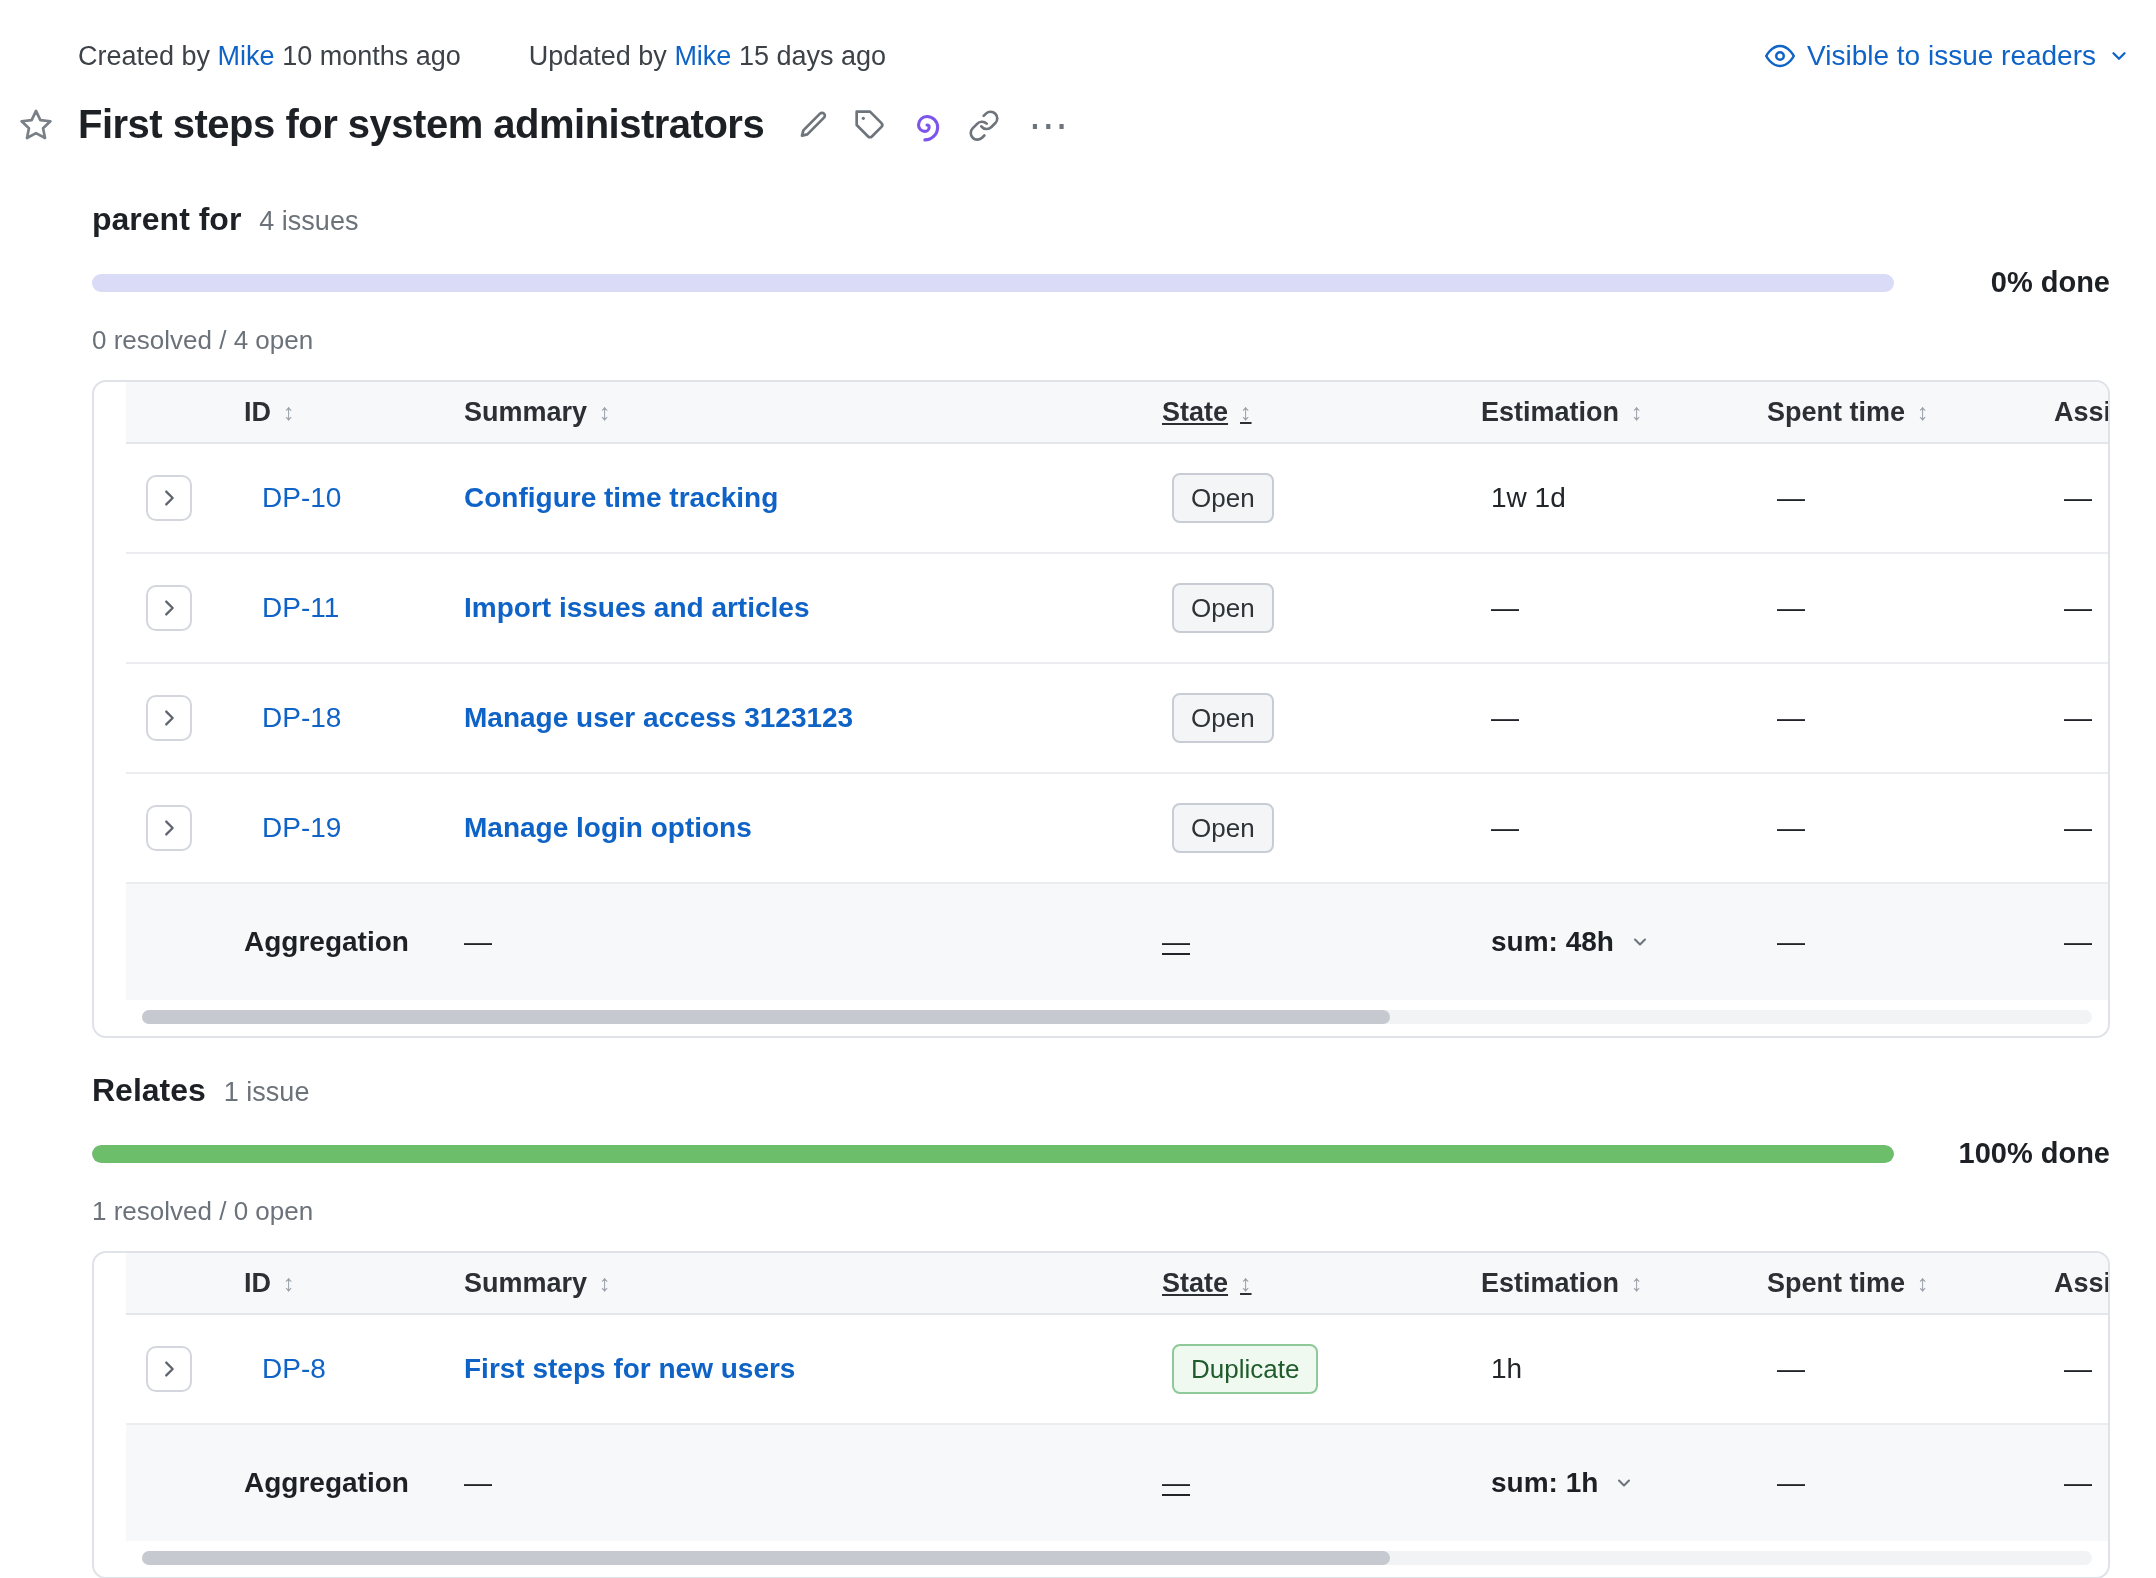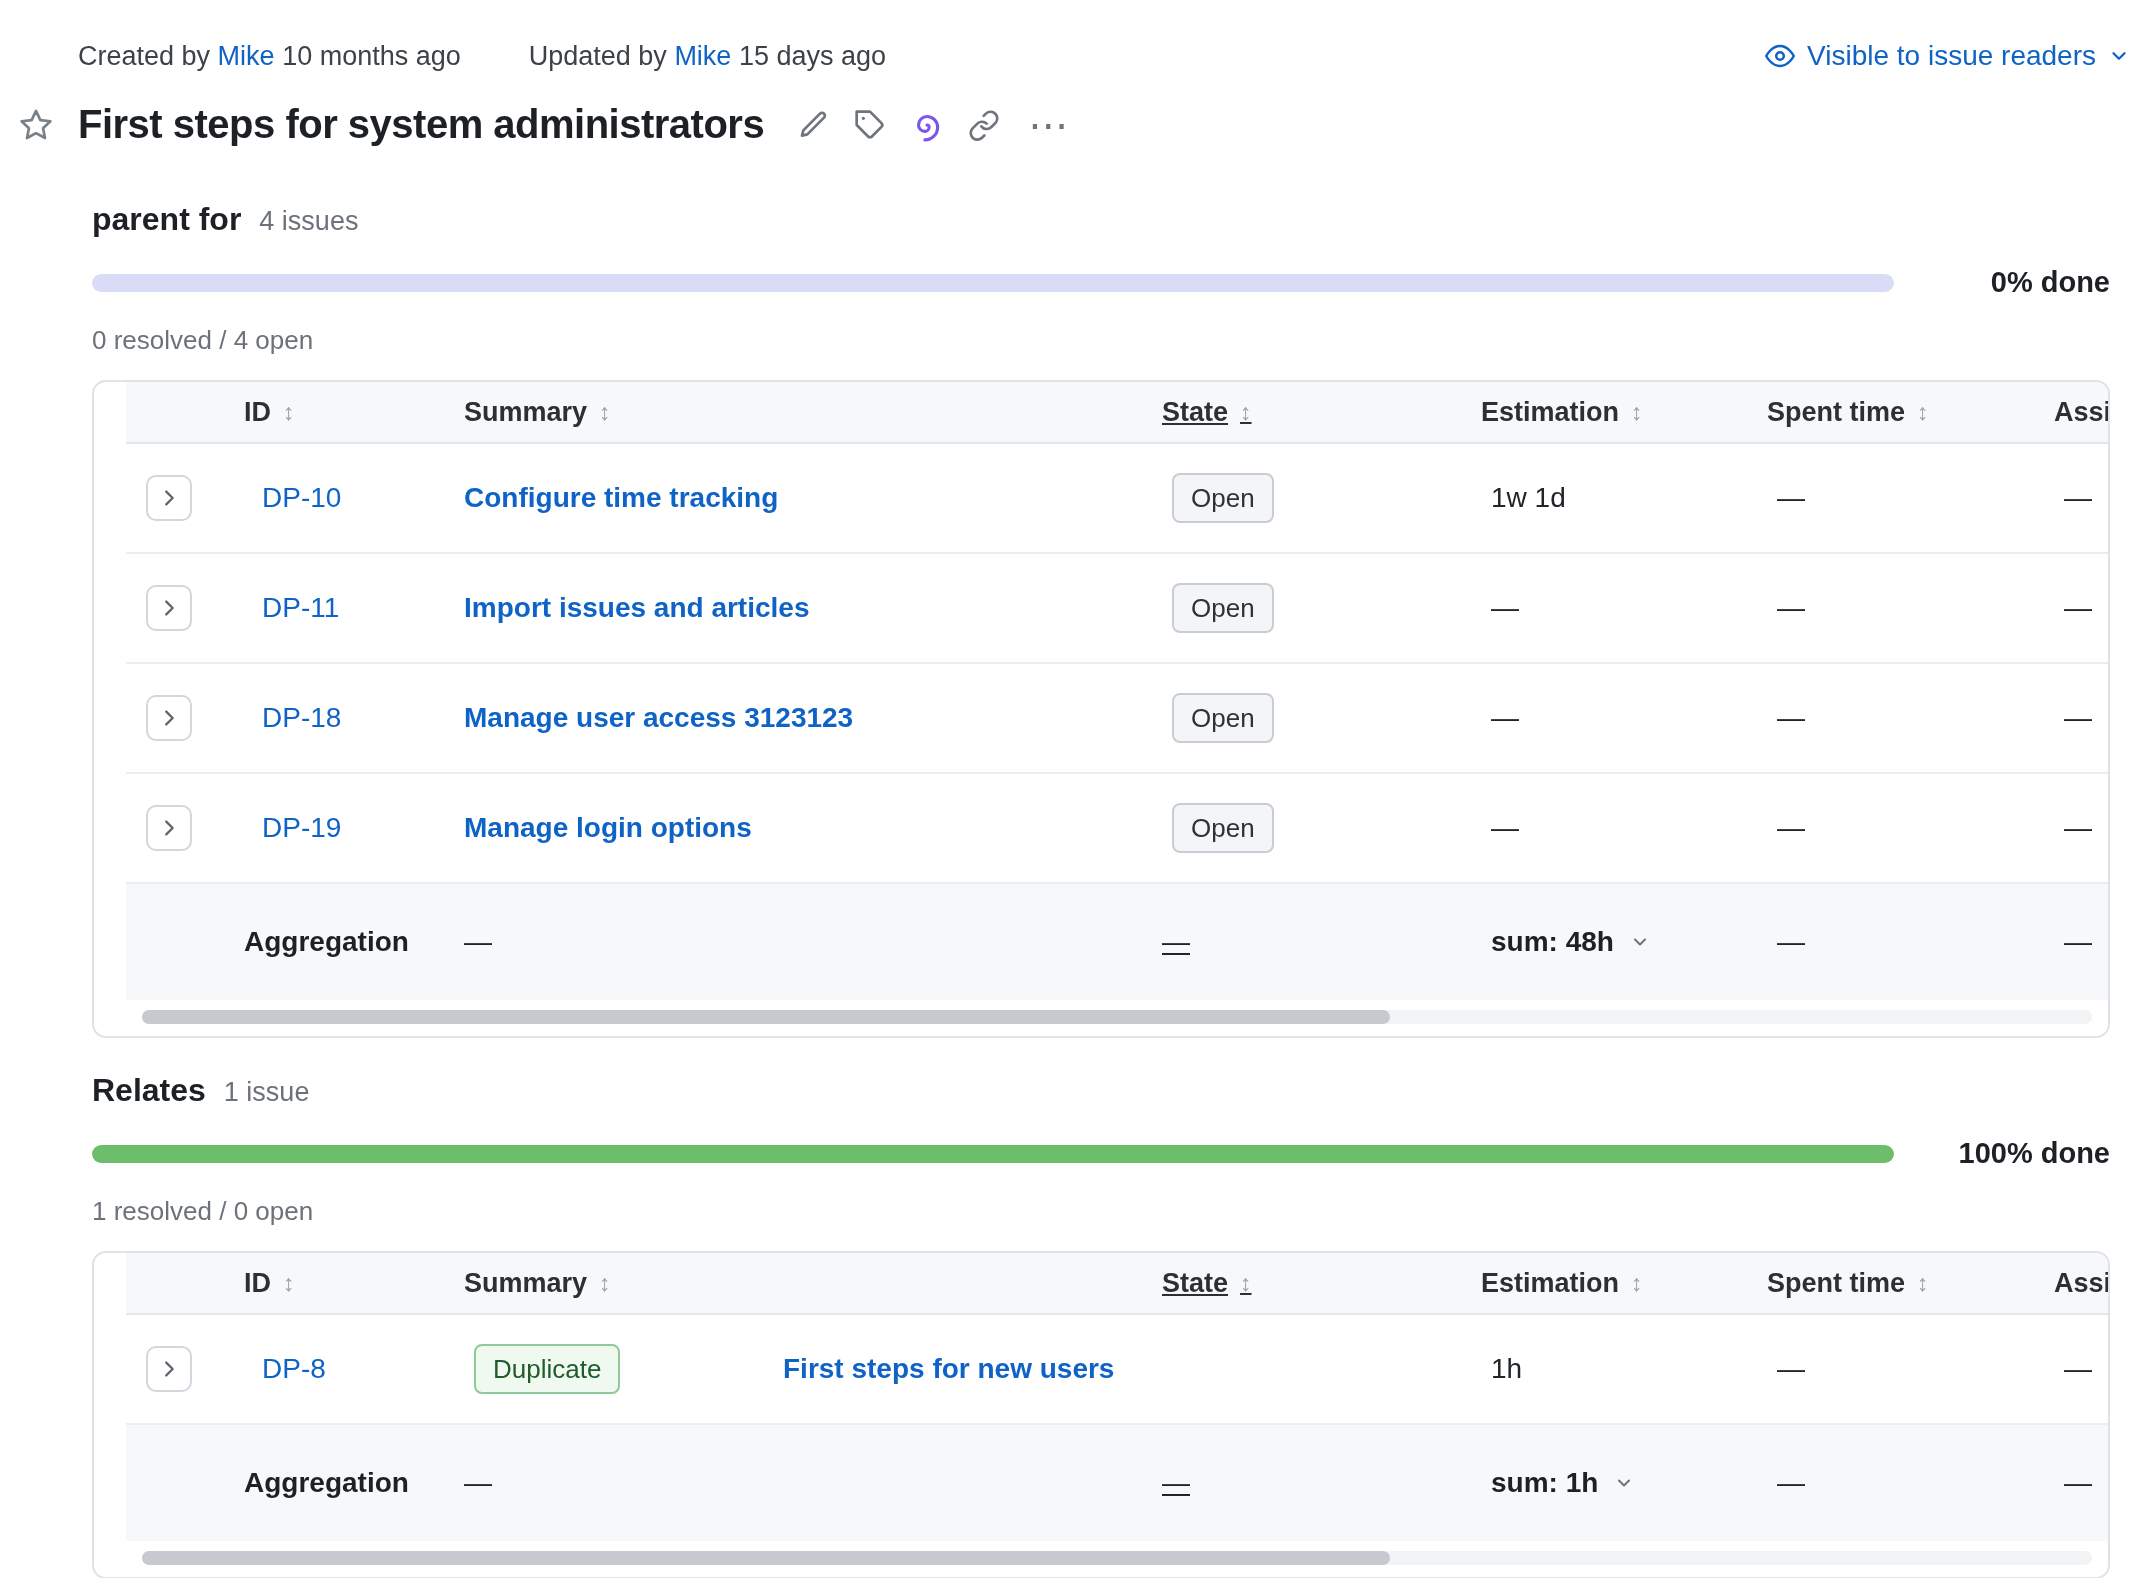--- a/index.html
+++ b/index.html
@@ -340,22 +340,22 @@
         <span class="cell c-exp">
             <button class="expand-btn">
               <span style="display:flex;">
                 <svg width="22" height="22" viewBox="0 0 24 24" fill="none" stroke="currentColor" stroke-width="2.5" stroke-linecap="round" stroke-linejoin="round">
                   <path d="M9 5l7 7-7 7"></path>
                 </svg>
               </span>
             </button>
           </span>
         <span class="cell c-id"><a class="id-link">DP-8</a></span>
+        <span class="cell c-summary"><a class="summary-link">First steps for new users</a></span>
         <span class="cell c-state"><span class="badge badge-dup">Duplicate</span></span>
-        <span class="cell c-summary"><a class="summary-link">First steps for new users</a></span>
         <span class="cell c-est">1h</span>
         <span class="cell c-spent">—</span>
         <span class="cell c-assignee">—</span>
       </div>
 
       <div class="agg-row">
         <span class="cell c-exp"></span>
         <span class="cell c-id agg-label">Aggregation</span>
         <span class="cell c-summary">—</span>
         <span class="cell c-state">—</span>

